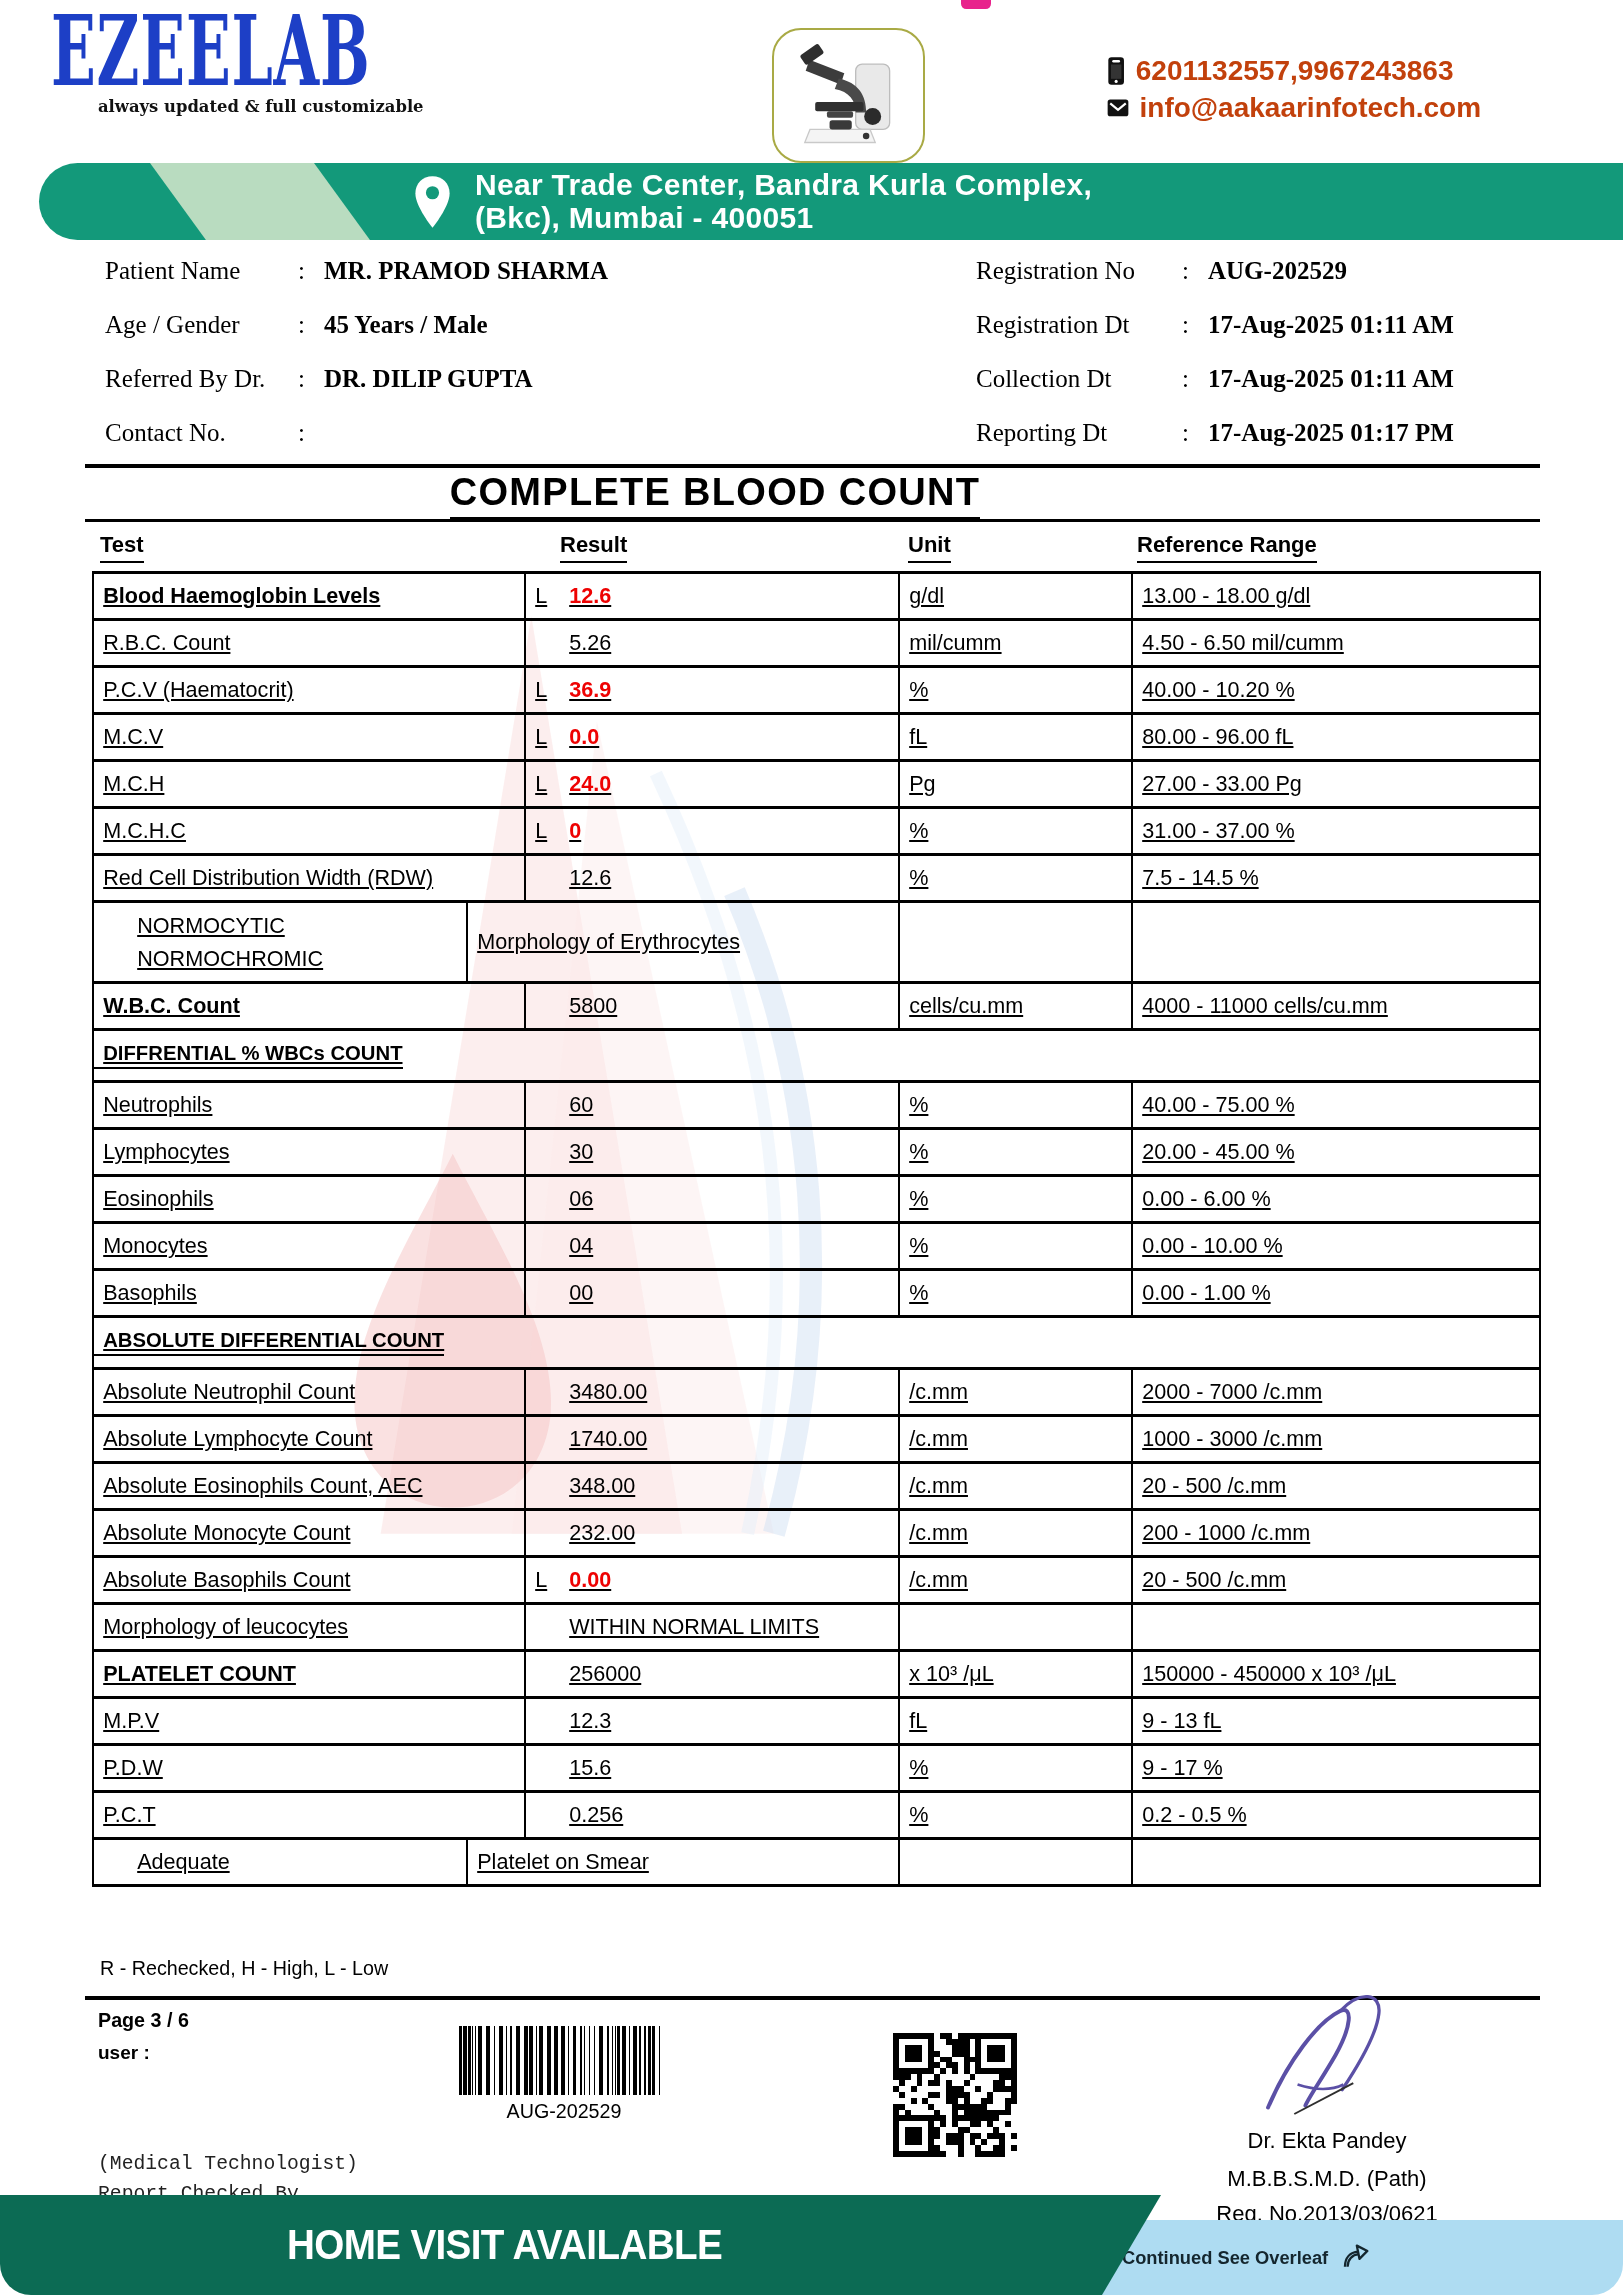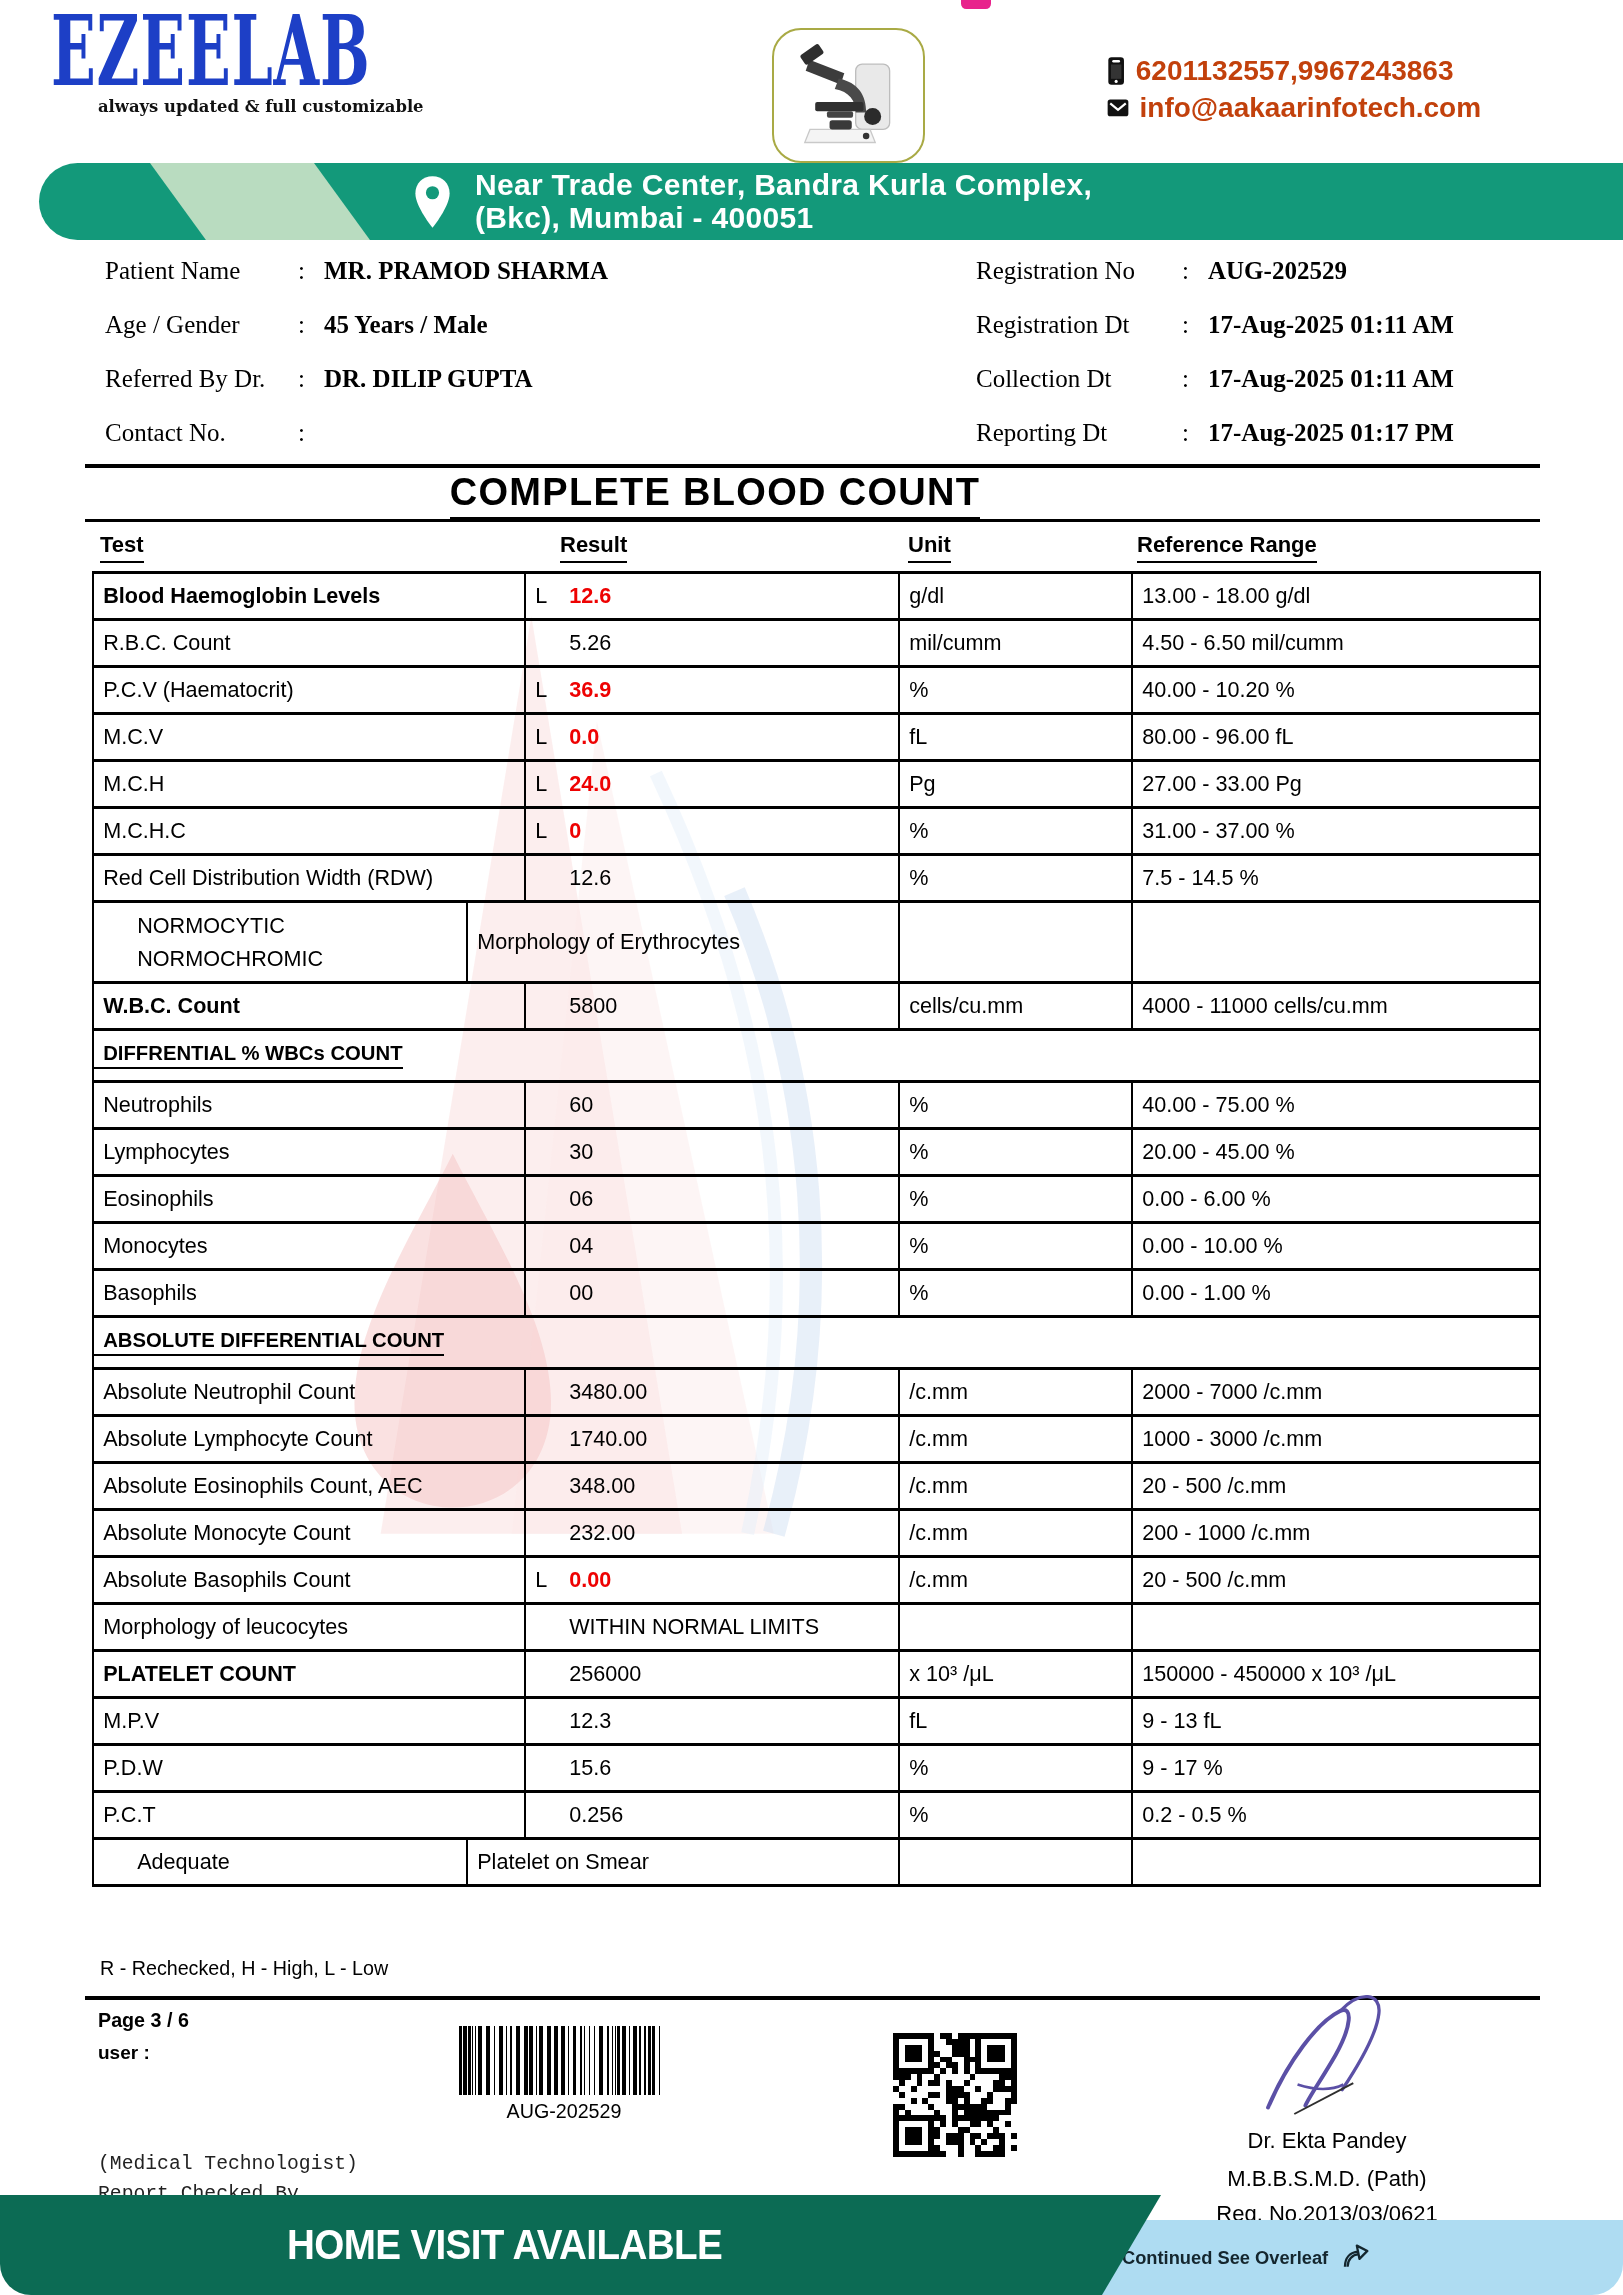--- a/index.html
+++ b/index.html
@@ -52,21 +52,21 @@
          border-bottom:3.3px solid #000;padding-bottom:2.6px;}
   .colhead{position:absolute;top:532px;font-size:22px;font-weight:700;}
   .colhead span{display:inline-block;border-bottom:2.6px solid #000;padding-bottom:3.3px;}
   #ch-test{left:100px;} #ch-result{left:560px;} #ch-unit{left:908px;} #ch-range{left:1137px;}
 
   
   .watermark{position:absolute;left:315px;top:577px;z-index:0;opacity:.32;}
 
   
   .tbl{position:absolute;left:92px;top:571px;width:1445px;z-index:1;
-       border-top:3.9px solid #000;border-left:2px solid #000;border-right:2px solid #000;}
+       border-top:3.9px solid #000;border-left:2px solid #000;border-right:2px solid #000;text-decoration:underline;}
   .trow{display:flex;border-bottom:3.9px solid #000;height:47px;box-sizing:border-box;
         align-items:center;font-size:21.6px;}
   .trow.tall{height:81px;}
   .trow.sec{height:52px;}
   .cell{height:100%;display:flex;align-items:center;box-sizing:border-box;padding-left:9.2px;}
   .c1{width:432px;flex:0 0 432px;border-right:2px solid #000;}
   .c2{width:374px;flex:0 0 374px;border-right:2px solid #000;}
   .c3{width:233px;flex:0 0 233px;border-right:2px solid #000;}
   .c4{width:406px;flex:0 0 406px;}
   .flag{width:34px;flex:0 0 34px;}

